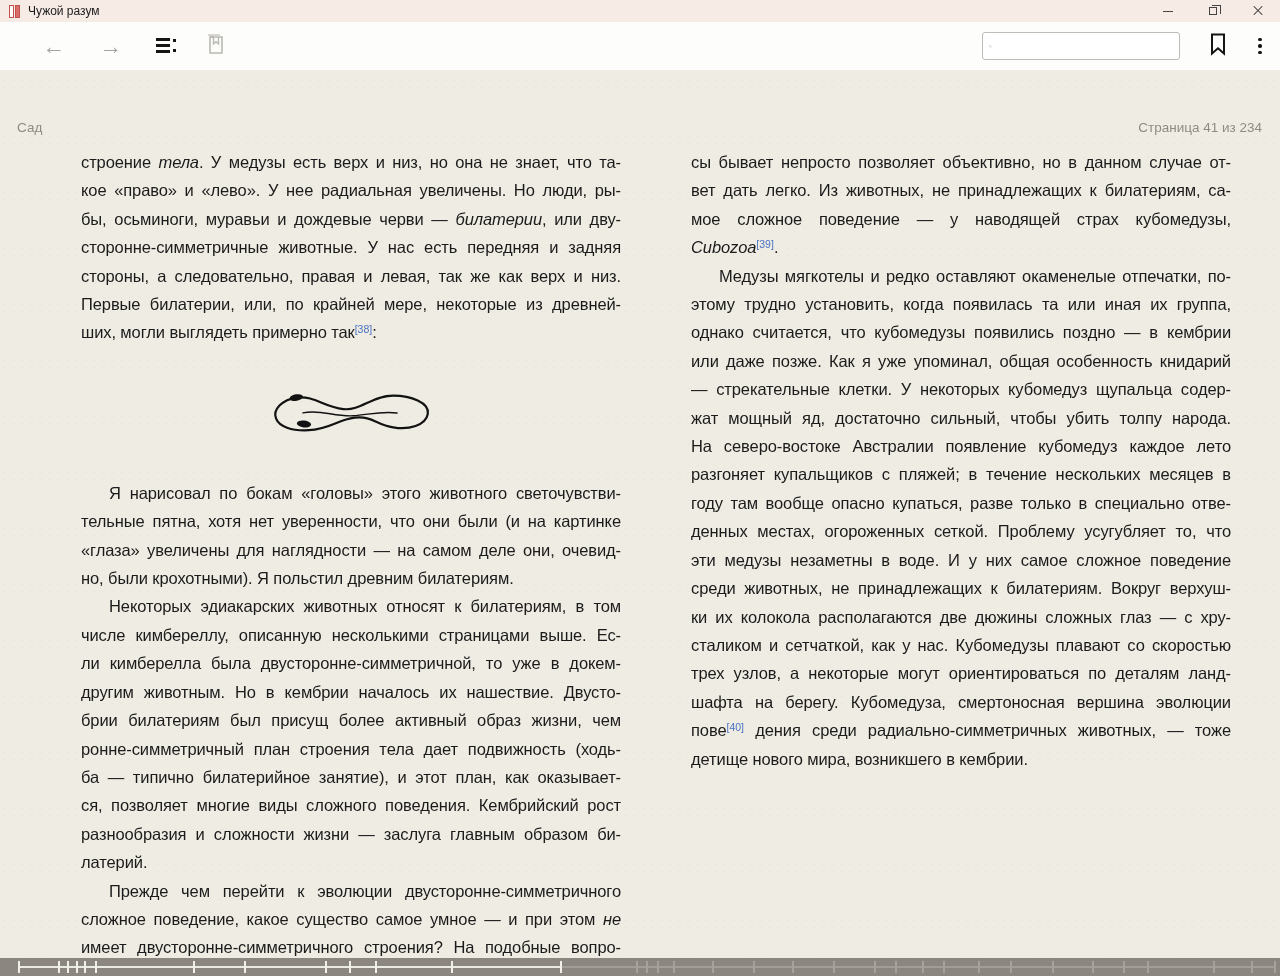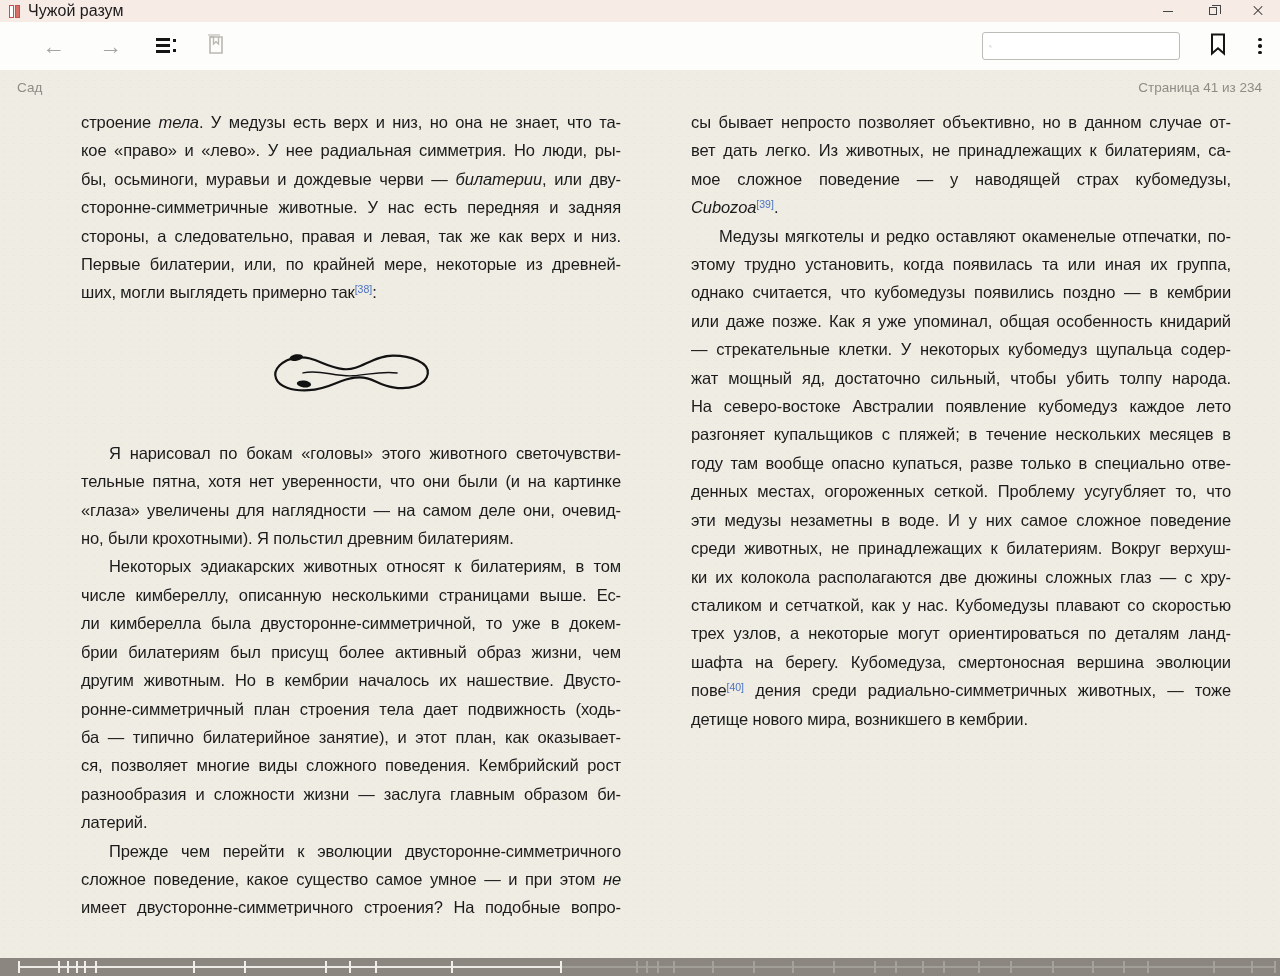--- a/index.html
+++ b/index.html
@@ -4,21 +4,21 @@
 <style>
   * { margin:0; padding:0; box-sizing:border-box; }
   html,body { background:#efece3; }
   .window {
     position:relative; width:1280px; height:976px; overflow:hidden;
     font-family:"Liberation Sans", sans-serif; background:#efece3;
   }
   
   .titlebar {
     height:22px; background:#f7ebe5; display:flex; align-items:center;
-    font-size:16px; color:#1b1b1b;
+    font-size:12px; color:#1b1b1b;
   }
   .app-icon { width:13px; height:13px; margin:0 6px 0 9px; position:relative; }
   .app-icon .pg { position:absolute; top:0; bottom:0; width:5px; border:1px solid #c2524c; background:#fff; }
   .app-icon .pg.l { left:0; }
   .app-icon .pg.r { left:6px; background:#d96f69; }
   .title-text { flex:0 0 auto; }
   .win-btns { margin-left:auto; display:flex; height:100%; }
   .win-btn { width:45px; height:22px; display:flex; align-items:center; justify-content:center; cursor:default; }
   .glyph-min { width:10px; height:1px; background:#444; }
   .glyph-restore { width:8px; height:8px; border:1px solid #444; position:relative; background:#f7ebe5; }
@@ -53,21 +53,21 @@
   
   .content {
     position:absolute; top:70px; bottom:18px; left:0; right:0; overflow:hidden;
     background:
       radial-gradient(rgba(120,115,95,0.035) 1px, transparent 1.2px),
       #efece3;
     background-size:9px 7px;
   }
   .pagehead {
     display:flex; justify-content:space-between; align-items:baseline;
-    padding:10px 18px 0 17px; font-size:13.5px; color:#8d8c85;
+    padding:10px 18px 0 17px; font-size:13.5px; color:#8d8c85;margin-top:40px;
   }
   .cols { display:flex; gap:39px; padding:13px 49px 0 50px; }
   .col { flex:1; min-width:0;margin-left:31px; }
   .line {
     font-size:16.5px; line-height:28.4px; color:#1b1b1b;
     text-align:justify; text-align-last:justify; letter-spacing:-0.1px;
   }
   .line.endline { text-align-last:left; }
   .line.indent { text-indent:28px; }
   .line i { font-style:italic; }
@@ -149,21 +149,21 @@
 
   <div class="content">
     <div class="pagehead">
       <span>Сад</span>
       <span>Страница 41 из 234</span>
     </div>
     <div class="cols">
       <div class="col" id="col-left">
           <div>
             <div class="line"><span>строение </span><i>тела</i><span>. У медузы есть верх и низ, но она не знает, что та-</span></div>
-            <div class="line"><span>кое «право» и «лево». У нее радиальная симметрия. Но люди, ры-</span></div>
+            <div class="line"><span>кое «право» и «лево». У нее радиальная увеличены. Но люди, ры-</span></div>
             <div class="line"><span>бы, осьминоги, муравьи и дождевые черви — </span><i>билатерии</i><span>, или дву-</span></div>
             <div class="line"><span>сторонне-симметричные животные. У нас есть передняя и задняя</span></div>
             <div class="line"><span>стороны, а следовательно, правая и левая, так же как верх и низ.</span></div>
             <div class="line"><span>Первые билатерии, или, по крайней мере, некоторые из древней-</span></div>
             <div class="line endline"><span>ших, могли выглядеть примерно так</span><sup class="fn">[38]</sup><span>:</span></div>
           </div>
           <div class="figure">
     <svg width="180" height="48" viewBox="0 0 180 50">
       <path d="M 12,33 C 8,24 18,13 34,11 C 52,9 62,21 82,23 C 100,25 112,9 134,9 C 152,9 172,16 170,28 C 168,40 150,45 134,42 C 116,39 112,30 94,32 C 76,34 68,44 46,45 C 28,46 15,41 12,33 Z" fill="none" stroke="#121212" stroke-width="2.3" stroke-linejoin="round"></path>
       <path d="M 40,27 C 58,23 72,31 92,30 C 108,29 120,25 138,27" fill="none" stroke="#121212" stroke-width="1.5" stroke-linecap="round"></path>
@@ -174,22 +174,22 @@
           <div>
             <div class="line indent"><span>Я нарисовал по бокам «головы» этого животного светочувстви-</span></div>
             <div class="line"><span>тельные пятна, хотя нет уверенности, что они были (и на картинке</span></div>
             <div class="line"><span>«глаза» увеличены для наглядности — на самом деле они, очевид-</span></div>
             <div class="line endline"><span>но, были крохотными). Я польстил древним билатериям.</span></div>
           </div>
           <div>
             <div class="line indent"><span>Некоторых эдиакарских животных относят к билатериям, в том</span></div>
             <div class="line"><span>числе кимбереллу, описанную несколькими страницами выше. Ес-</span></div>
             <div class="line"><span>ли кимберелла была двусторонне-симметричной, то уже в докем-</span></div>
+            <div class="line"><span>другим животным. Но в кембрии началось их нашествие. Двусто-</span></div>
             <div class="line"><span>брии билатериям был присущ более активный образ жизни, чем</span></div>
-            <div class="line"><span>другим животным. Но в кембрии началось их нашествие. Двусто-</span></div>
             <div class="line"><span>ронне-симметричный план строения тела дает подвижность (ходь-</span></div>
             <div class="line"><span>ба — типично билатерийное занятие), и этот план, как оказывает-</span></div>
             <div class="line"><span>ся, позволяет многие виды сложного поведения. Кембрийский рост</span></div>
             <div class="line"><span>разнообразия и сложности жизни — заслуга главным образом би-</span></div>
             <div class="line endline"><span>латерий.</span></div>
           </div>
           <div>
             <div class="line indent"><span>Прежде чем перейти к эволюции двусторонне-симметричного</span></div>
             <div class="line"><span>сложное поведение, какое существо самое умное — и при этом </span><i>не</i></div>
             <div class="line"><span>имеет двусторонне-симметричного строения? На подобные вопро-</span></div>

